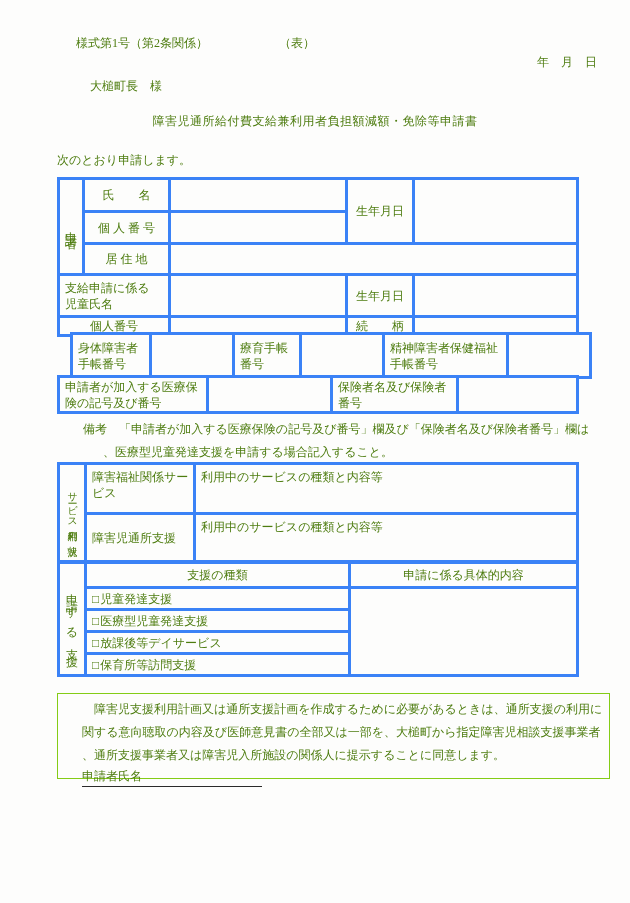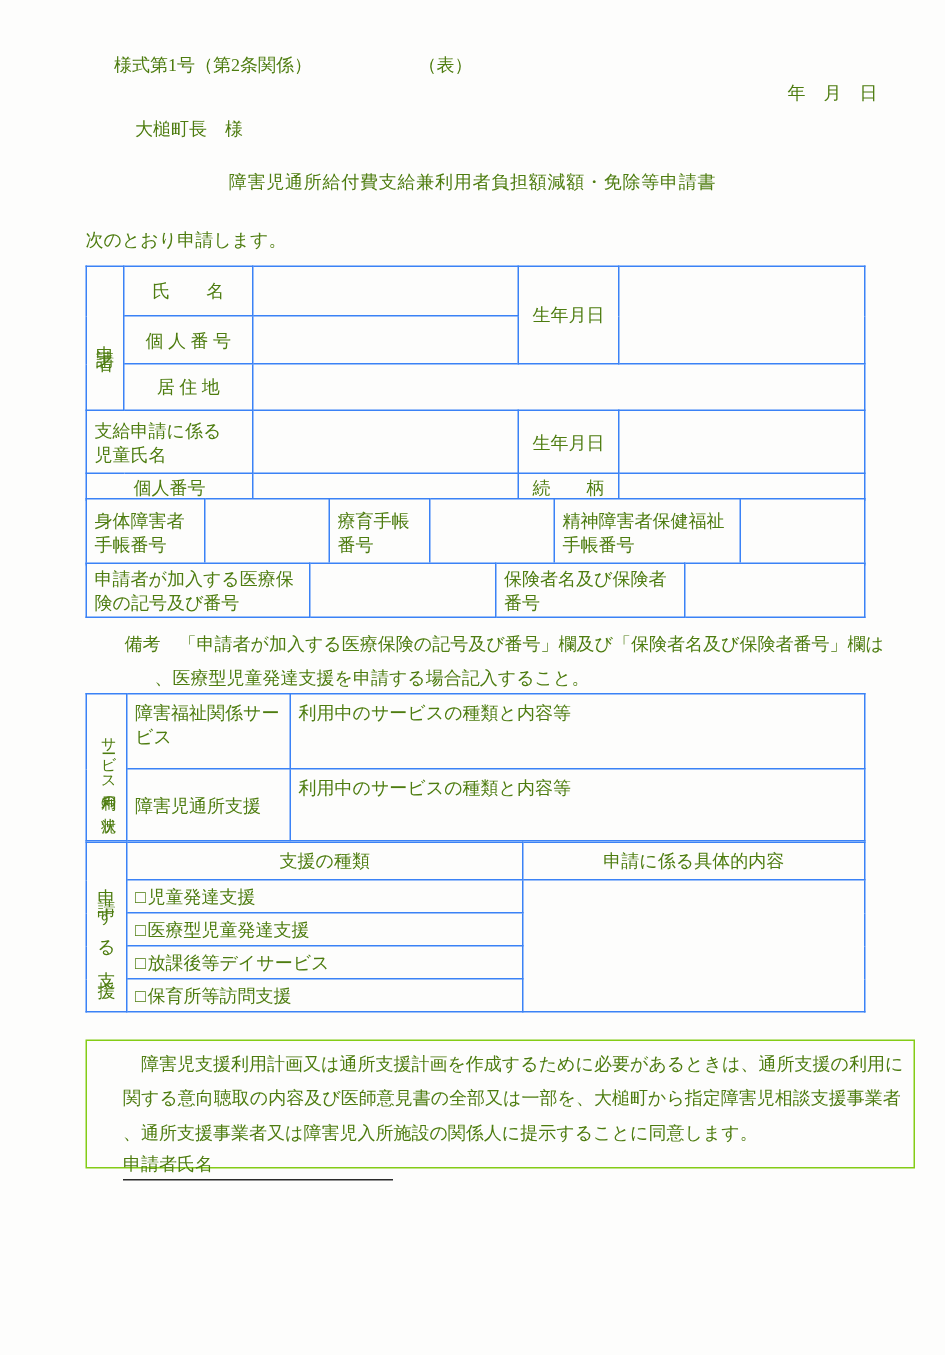--- a/index.html
+++ b/index.html
@@ -4,21 +4,21 @@
 <style>
   html,body{margin:0;padding:0;background:#e8e8e8;}
   .page{
     position:relative;width:630px;height:903px;background:#fdfdfc;
     font-family:"Liberation Serif","DejaVu Serif",serif;
     color:#4d7c0f;font-size:12px;overflow:hidden;margin:0 auto;
   }
   .abs{position:absolute;white-space:nowrap;}
   .title{width:100%;text-align:center;letter-spacing:.5px;}
   table{border-collapse:collapse;table-layout:fixed;position:absolute;background:#fdfdfc;}
-  td{border:1px solid #3b82f6;padding:0 5px;font-size:12px;vertical-align:middle;overflow:hidden;line-height:16px;}
+  td{border:3px solid #3b82f6;padding:0 5px;font-size:12px;vertical-align:middle;overflow:hidden;line-height:16px;}
   td.c{text-align:center;}
   td.top{vertical-align:top;padding-top:4px;}
   td.vlab{writing-mode:vertical-rl;text-orientation:mixed;text-align:center;padding:2px 1px;letter-spacing:3px;}
   td.vlab-sm{font-size:10px;letter-spacing:1px;padding:2px 0;}
   td.vlab-lg{letter-spacing:7px;}
   td.wrap{white-space:normal;}
   .note-line{position:absolute;white-space:nowrap;}
   .consent{
     position:absolute;left:57px;top:693px;width:503px;height:76px;
     border:1px solid #84cc16;padding:4px 24px;line-height:23px;font-size:12px;
@@ -30,21 +30,21 @@
   .sig-fill{display:inline-block;width:120px;}
   .chk{display:inline-block;margin-right:1px;}
 </style>
 </head>
 <body>
 
 <div class="page">
 
   <div class="abs" style="left:76px;top:35px;">様式第1号（第2条関係）</div>
   <div class="abs" style="left:279px;top:35px;">（表）</div>
-  <div class="abs" style="right:45px;top:54px;font-family:Liberation Serif, serif;">年　月　日</div>
+  <div class="abs" style="right:33px;top:54px;font-family:Liberation Serif, serif;">年　月　日</div>
   <div class="abs" style="left:90px;top:78px;">大槌町長　様</div>
   <div class="abs" style="left:57px;top:152px;">次のとおり申請します。</div>
   <div class="abs title" style="left:0;top:113px;">障害児通所給付費支給兼利用者負担額減額・免除等申請書</div>
 
   <table style="left:57px;top:177px;">
     <colgroup>
         <col style="width:25px">
         <col style="width:86px">
         <col style="width:177px">
         <col style="width:67px">
@@ -74,21 +74,21 @@
     </tr>
     <tr style="height:18px;">
       <td colspan="2" class="c">個人番号</td>
       <td></td>
       <td class="c">続　　柄</td>
       <td></td>
     </tr>
   </tbody>
     </table>
 
-  <table style="left:57px;top:332px;">
+  <table style="left:70px;top:332px;">
     <colgroup>
         <col style="width:79px">
         <col style="width:83px">
         <col style="width:67px">
         <col style="width:83px">
         <col style="width:124px">
         <col style="width:83px">
       </colgroup>
     <tbody>
         <tr style="height:44px;">

